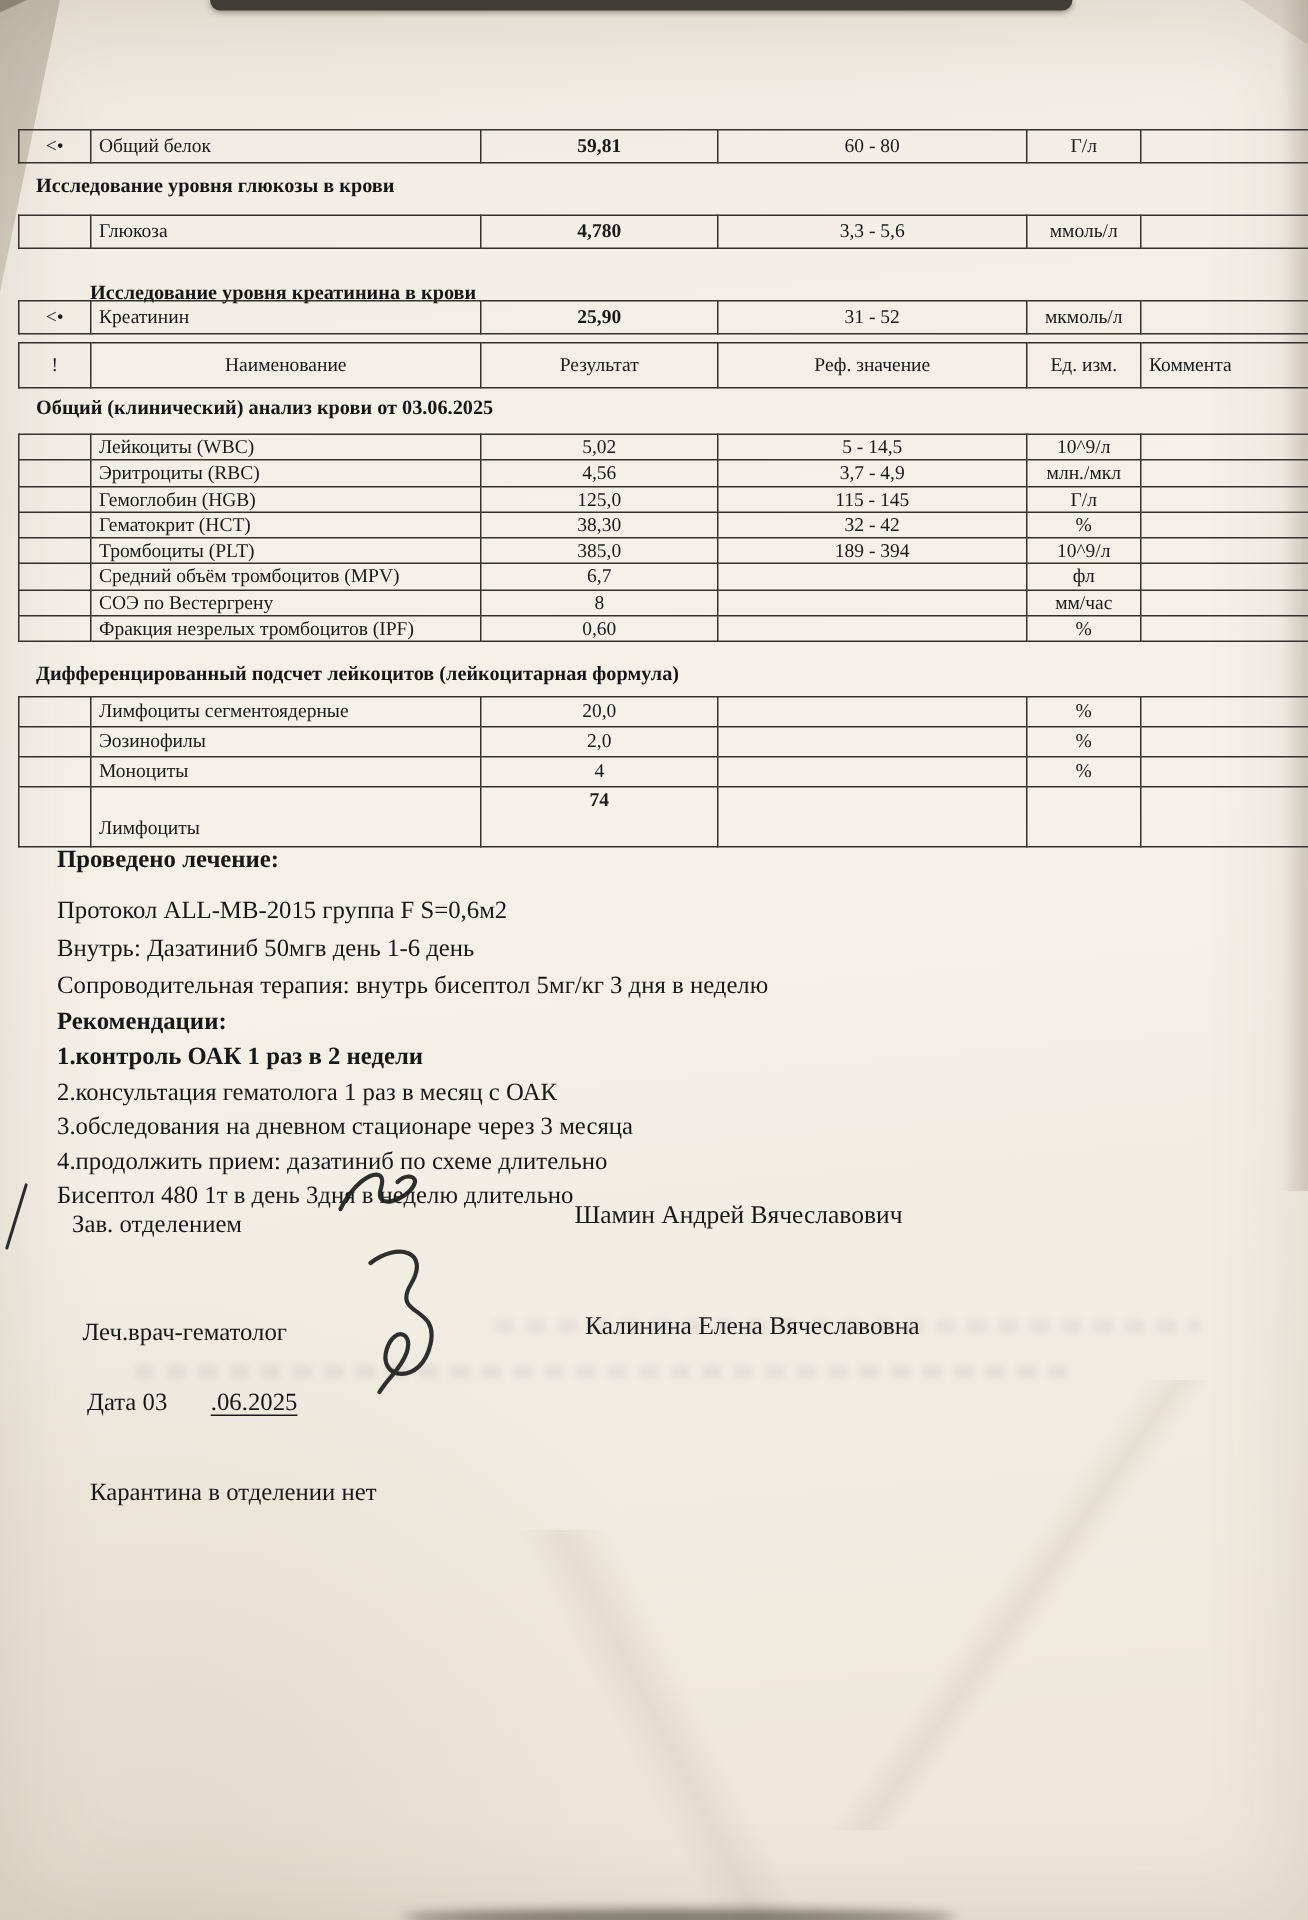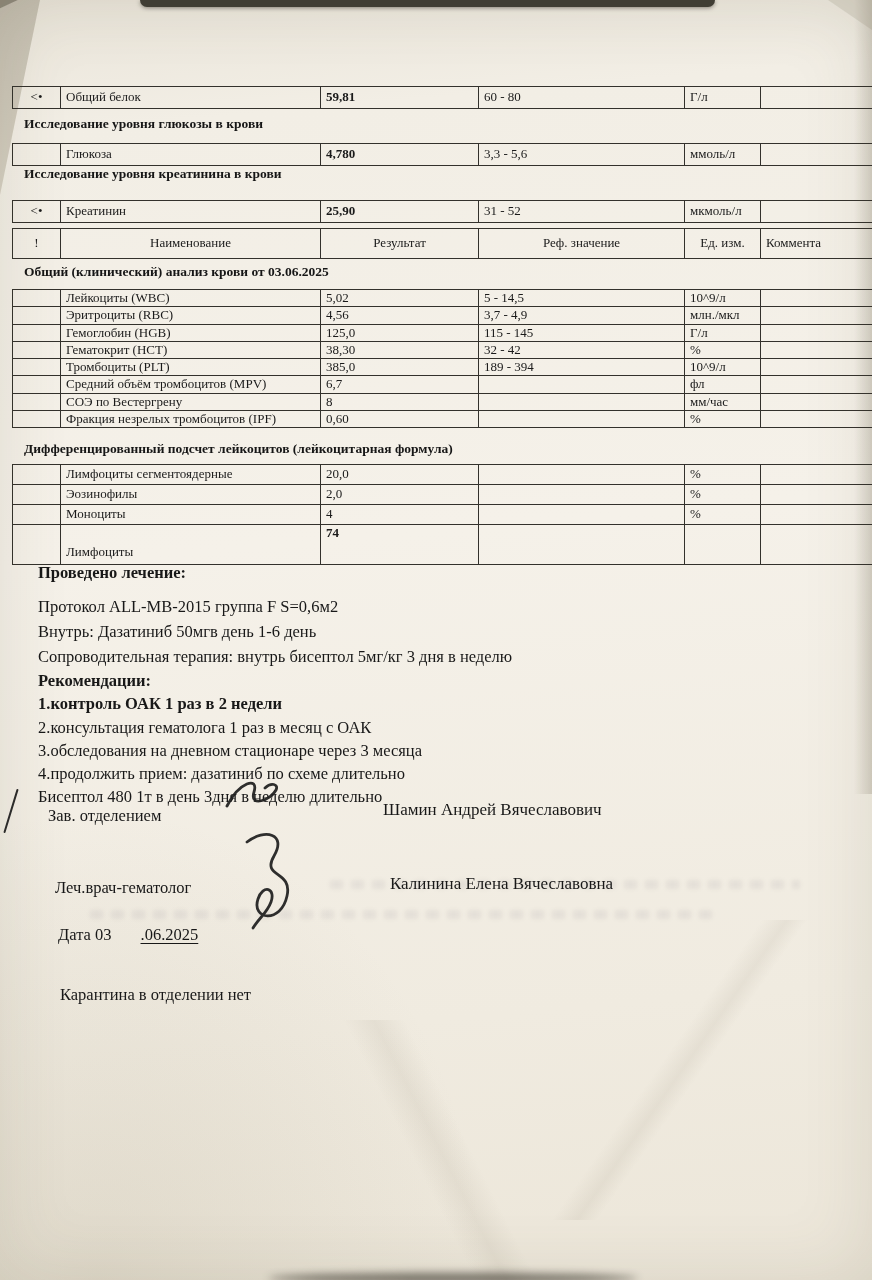--- a/index.html
+++ b/index.html
@@ -39,21 +39,21 @@
     background:repeating-linear-gradient(90deg, rgba(118,112,128,.22) 0 13px, transparent 13px 21px); }
 
   
   table.lab { position:absolute; left:12px; border-collapse:collapse; table-layout:fixed; width:918px; }
   table.lab td {
     border:1.6px solid #33312c; color:#1a1a1a;
     font-size:13px; line-height:1.1; padding:1px 5px;
     overflow:hidden; white-space:nowrap; background:transparent;
   }
   td.flag { text-align:center; }
-  td.res, td.ref, td.unit { text-align:left; }
+  td.res, td.ref, td.unit { text-align:center; }
   .top-row td { height:19px; font-size:13.5px; }
   .top-row td.res { font-weight:bold; }
   .hdr td { height:27px; text-align:center; font-size:13.5px; }
   .cbc-row td { height:13px; }
   .diff-row td { height:17px; }
   .diff-tall td { height:33px; }
   .diff-tall td.res { vertical-align:top;font-weight:bold; }
   .diff-tall td.name { vertical-align:bottom; padding-bottom:5px; }
   td.nob { border:none; }
 
@@ -123,21 +123,21 @@
       <td class="flag"></td>
       <td class="name">Глюкоза</td>
       <td class="res">4,780</td>
       <td class="ref">3,3 - 5,6</td>
       <td class="unit">ммоль/л</td>
       <td></td>
     </tr>
   </tbody>
     </table>
 
-  <div class="section-title" style="top:166px;">Исследование уровня креатинина в крови</div>
+  <div class="section-title" style="top:187px;margin-left:36px;">Исследование уровня креатинина в крови</div>
 
   <table class="lab" style="top:200px;">
     <colgroup>
         <col style="width:48px">
         <col style="width:260px">
         <col style="width:158px">
         <col style="width:206px">
         <col style="width:76px">
         <col style="width:170px">
       </colgroup>

